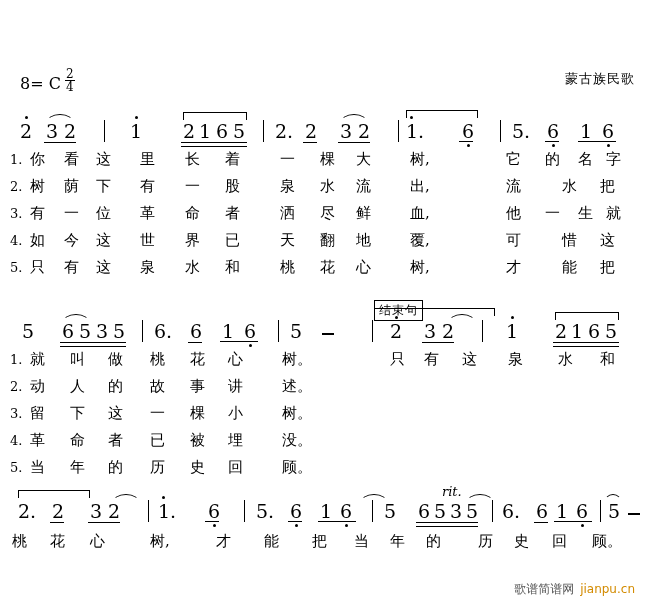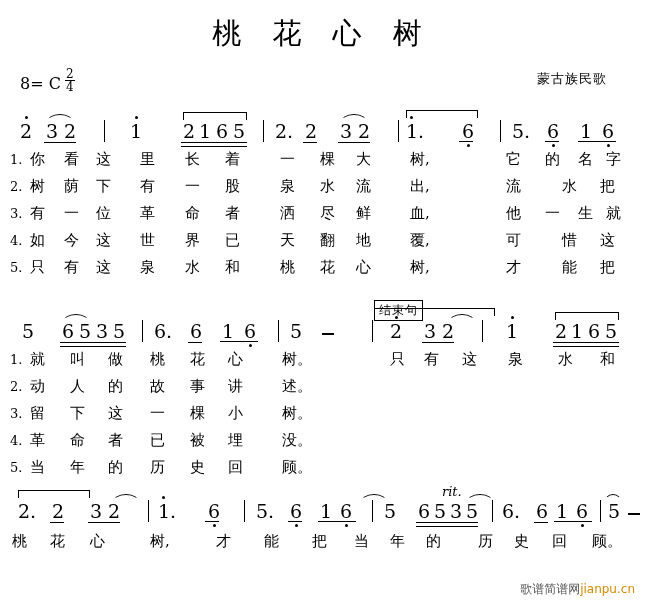--- a/index.html
+++ b/index.html
@@ -50,21 +50,21 @@
     display: block;
     border-bottom: 1.2px solid #000;
     padding: 0 1px;
   }
   .key-sig .frac .den {
     display: block;
     padding: 0 1px;
   }
   .composer {
     position: absolute;
-    right: 38px;
+    right: 10px;
     top: 70px;
     font-family: "DejaVu Serif", "Liberation Serif", serif;
     font-size: 13px;
     letter-spacing: 1px;
   }
 
   
   .system {
     position: absolute;
     left: 0;
@@ -157,34 +157,33 @@
     font-size: 13px;
   }
   .watermark {
     position: absolute;
     right: 10px;
     bottom: 6px;
     font-family: "DejaVu Sans", "Liberation Sans", sans-serif;
     font-size: 12px;
   }
   .watermark .cn { color: #555; }
-  .watermark .url { color: #d38b00; margin-left: 0; }
+  .watermark .url { color: #d38b00; margin-left: 6px; }
   .dash {
     position: absolute;
     width: 12px;
     height: 1.6px;
     background: #000;
   }
 </style>
 </head>
 <body>
 
 <div class="sheet">
 
-  <div class="title">桃 花 心 树</div>
 
   <div class="key-sig">
     <span>8= C</span><span class="frac"><span class="num">2</span><span class="den">4</span></span>
   </div>
 
   <div class="composer">蒙古族民歌</div>
 
   <div class="system" style="top:104px;height:160px;">
 
     <div class="notes-row" style="top:18px;">

